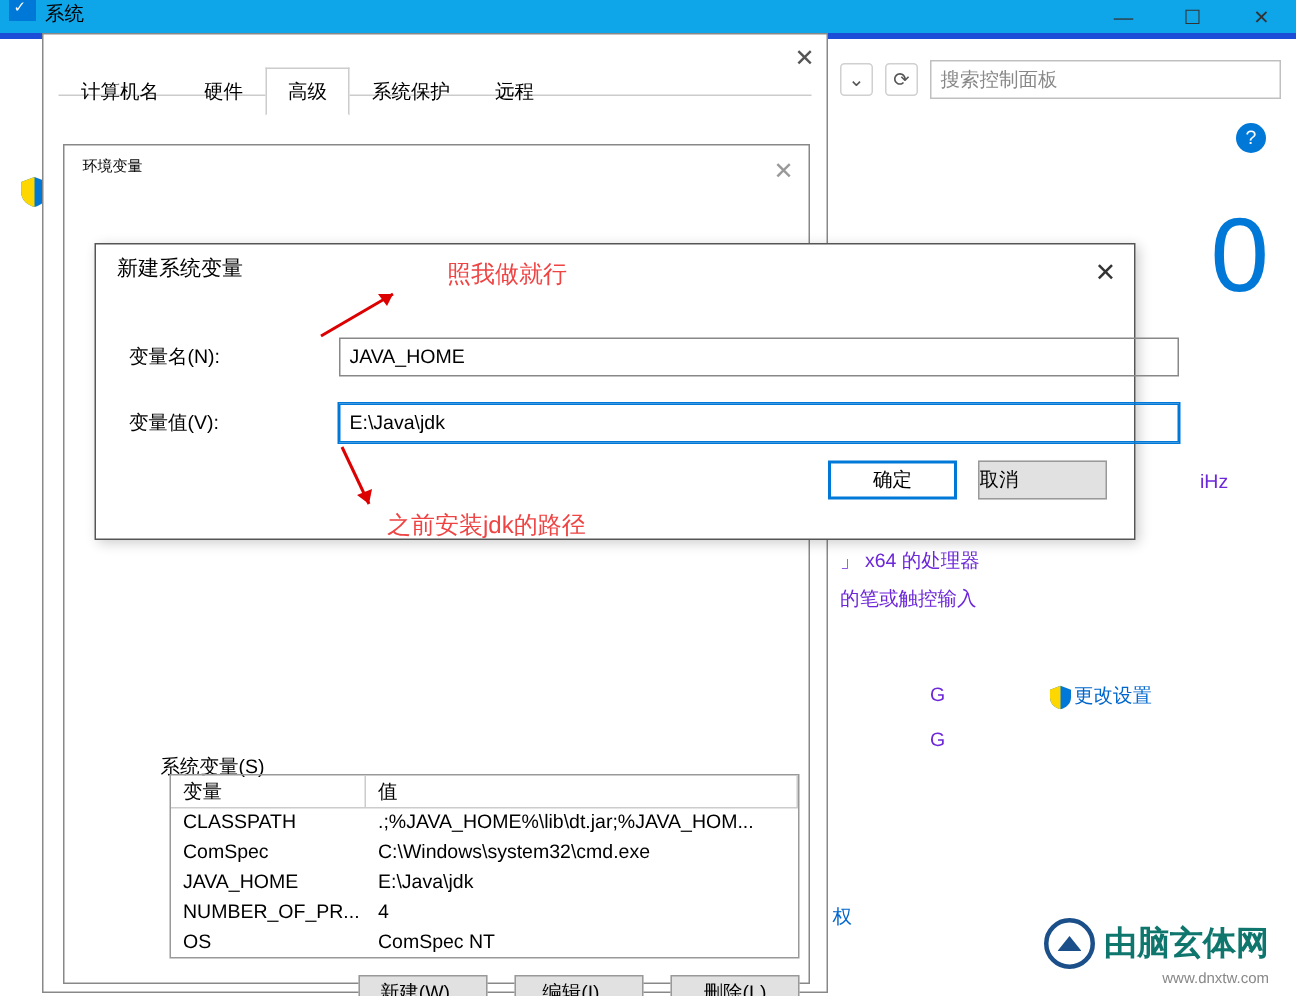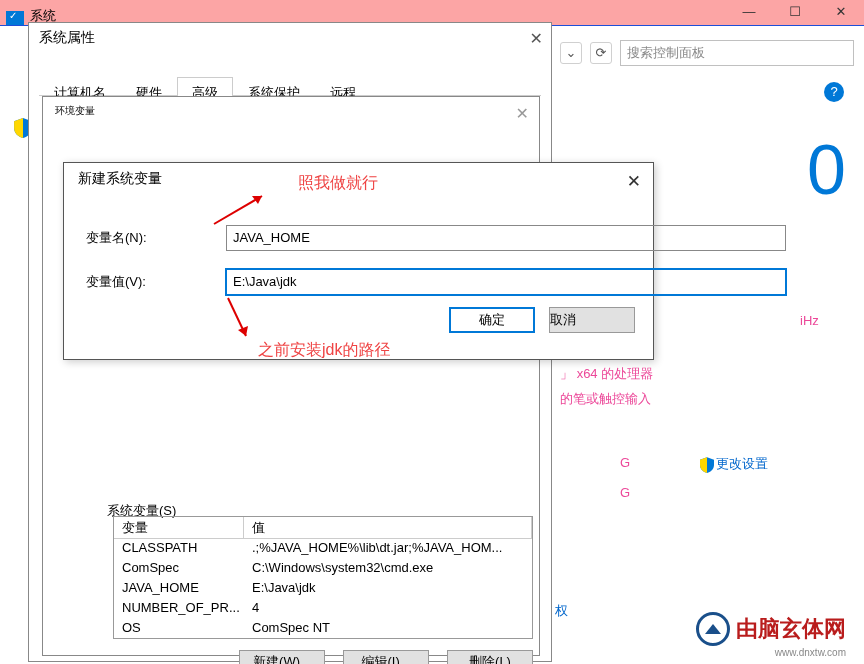--- a/index.html
+++ b/index.html
@@ -1,28 +1,28 @@
 <!DOCTYPE html>
 <html><head>
 <meta charset="utf-8">
 <style>
 *{box-sizing:border-box;font-family:"Microsoft YaHei","Segoe UI",sans-serif;font-size:13px;margin:0;padding:0}
 body{background:#fff;width:864px;height:664px;overflow:hidden;position:relative}
 .top-window{position:absolute;top:0;left:0;width:864px;height:664px;background:#fff}
-.top-titlebar{height:26px;background:#fca5a5;display:flex;align-items:flex-end;border-bottom:1px solid #1d4ed8}
+.top-titlebar{height:26px;background:#0ea5e9;display:flex;align-items:flex-start;border-bottom:4px solid #1d4ed8}
 .top-icon{width:18px;height:14px;margin:0 6px;background:#0078d7;position:relative}
 .top-icon::after{content:"✓";color:#fff;font-size:10px;position:absolute;left:3px;top:-1px}
 .win-ctrl{position:absolute;right:0;top:0;display:flex}
 .win-btn{width:46px;height:26px;text-align:center;line-height:24px;font-size:13px;color:#333}
 .top-toolbar{position:absolute;left:560px;top:38px;right:10px;height:30px;display:flex;align-items:center;gap:8px}
 .nav-btn{width:22px;height:22px;border:1px solid #d0d0d0;border-radius:3px;text-align:center;line-height:20px;color:#555}
 .search-box{flex:1;height:26px;border:1px solid #c0c0c0;padding:0 6px;color:#888;line-height:24px;min-width:160px}
 .help-icon{position:absolute;right:20px;top:82px;width:20px;height:20px;border-radius:50%;background:#0078d7;color:#fff;text-align:center;line-height:20px;font-size:13px}
 .big-zero{position:absolute;right:18px;top:130px;font-size:70px;color:#0078d7;font-weight:300}
-.bg-text{position:absolute;left:560px;font-size:13px;color:#ec4899}
+.bg-text{position:absolute;left:560px;font-size:13px;color:#6d28d9}
 .shield-link{color:#0066cc}
 .shield-ico{width:14px;height:16px;display:inline-block;vertical-align:middle;margin-right:2px}
 .sidebar-shields{position:absolute;left:14px;top:118px}
 .sh{width:18px;height:20px;margin-bottom:14px}
 .prop-window{position:absolute;left:28px;top:22px;width:524px;height:640px;background:#fff;border:1px solid #888}
 .prop-title{height:32px;padding:6px 10px;font-size:14px}
 .prop-close{position:absolute;right:8px;top:6px;font-size:16px;color:#555}
 .tabs{margin:8px 10px 0;border-bottom:1px solid #ccc;display:flex}
 .tab{padding:6px 14px;border:1px solid transparent;position:relative;top:14px}
 .tab.active{border:1px solid #ccc;border-bottom:1px solid #fff;background:#fff}
@@ -33,37 +33,37 @@
 .sysvar-box{position:absolute;left:70px;top:419px;width:420px;height:123px;border:1px solid #999;overflow:hidden}
 .sysvar-head{display:flex;border-bottom:1px solid #ccc;height:22px}
 .sysvar-head div{padding:2px 8px;border-right:1px solid #ccc}
 .sysvar-row{display:flex;height:20px}
 .sysvar-row div{padding:1px 8px;white-space:nowrap;overflow:hidden}
 .c1{width:130px}
 .c2{flex:1}
 .btn-row{position:absolute;left:196px;top:553px;display:flex;gap:18px}
 .btn-row2{position:absolute;left:196px;top:362px;display:flex;gap:18px}
 .dlg-btn{width:86px;height:24px;border:1px solid #999;background:#e1e1e1;text-align:center;line-height:22px}
-.new-window{position:absolute;left:63px;top:162px;width:591px;height:198px;background:#fff;border:1px solid #555;box-shadow:2px 2px 8px rgba(0,0,0,0.2)}
+.new-window{position:absolute;left:63px;top:162px;width:694px;height:198px;background:#fff;border:1px solid #555;box-shadow:2px 2px 8px rgba(0,0,0,0.2)}
 .new-title{height:32px;padding:7px 14px;font-size:14px}
 .new-close{position:absolute;right:12px;top:8px;font-size:17px;color:#333}
 .field-row{position:absolute;left:22px;display:flex;align-items:center;gap:30px}
 .field-label{width:110px}
 .field-input{width:560px;height:26px;border:1px solid #888;padding:0 6px;line-height:24px}
 .field-input.focus{border:1px solid #0078d7;outline:1px solid #0078d7}
 .ok-cancel{position:absolute;right:18px;bottom:26px;display:flex;gap:14px}
 .ok-btn{width:86px;height:26px;border:2px solid #0078d7;background:#fff;text-align:center;line-height:22px}
 .cancel-btn{width:86px;height:26px;border:1px solid #999;background:#e1e1e1;text-align:left;line-height:24px}
 .anno{position:absolute;color:#ef4444;font-size:16px}
 .arrow1{position:absolute;left:212px;top:190px;width:60px;height:36px}
 .arrow2{position:absolute;left:224px;top:296px;width:30px;height:44px}
 .logo{position:absolute;right:18px;bottom:18px;display:flex;align-items:center;gap:6px}
 .logo-ic{width:34px;height:34px;border:3px solid #1a4f8a;border-radius:50%;position:relative;background:#fff}
 .logo-ic::after{content:"";position:absolute;left:6px;top:9px;width:16px;height:10px;background:#1a4f8a;clip-path:polygon(50% 0,100% 100%,0 100%)}
-.logo-txt{font-size:22px;font-weight:bold;color:#b91c1c}
+.logo-txt{font-size:22px;font-weight:bold;color:#0f766e}
 .logo-sub{position:absolute;right:0;bottom:-14px;font-size:10px;color:#888}
 </style>
 </head>
 <body>
 
 <div class="top-window">
   <div class="top-titlebar">
     <span class="top-icon"></span>
     <span>系统</span>
     <div class="win-ctrl">
@@ -106,21 +106,20 @@
         <path d="M8 0 L8 18 C4 17 0 14 0 9 V3 Z" fill="#ffd700"></path>
       </svg>
     <svg class="sh" viewBox="0 0 16 18">
         <path d="M8 0 L16 3 V9 C16 14 12 17 8 18 C4 17 0 14 0 9 V3 Z" fill="#0078d7"></path>
         <path d="M8 0 L8 18 C4 17 0 14 0 9 V3 Z" fill="#ffd700"></path>
       </svg>
   </div>
 </div>
 
 <div class="prop-window">
-  <div class="prop-title">系统属性</div>
   <div class="prop-close">✕</div>
   <div class="tabs">
     <div class="tab">计算机名</div>
     <div class="tab">硬件</div>
     <div class="tab active">高级</div>
     <div class="tab">系统保护</div>
     <div class="tab">远程</div>
   </div>
 </div>
 

